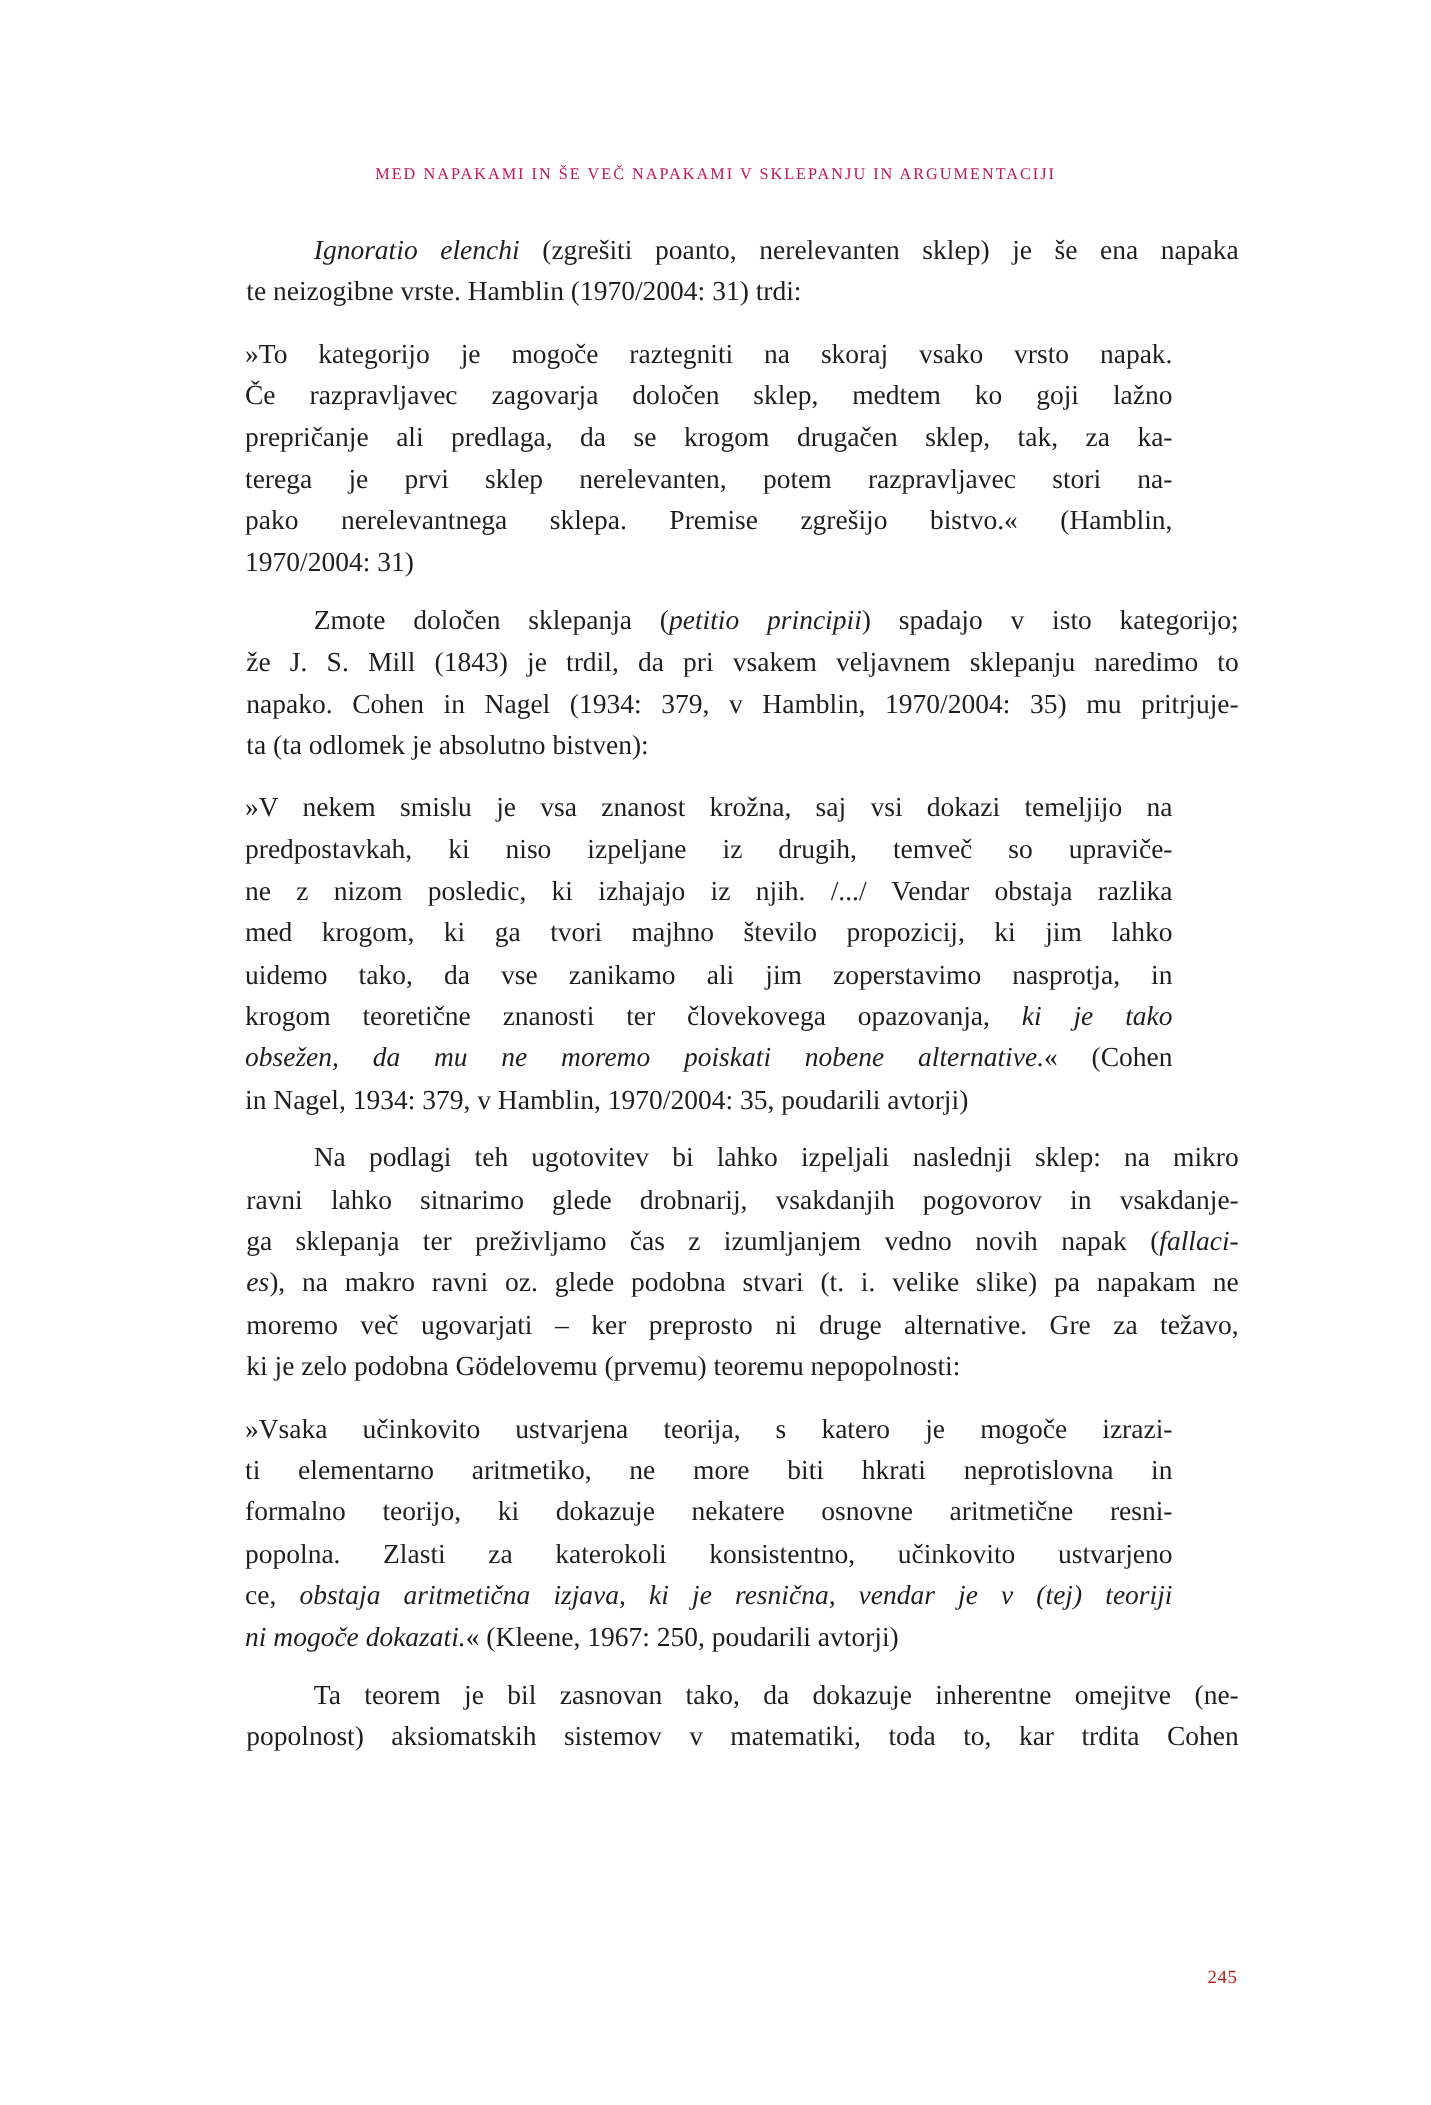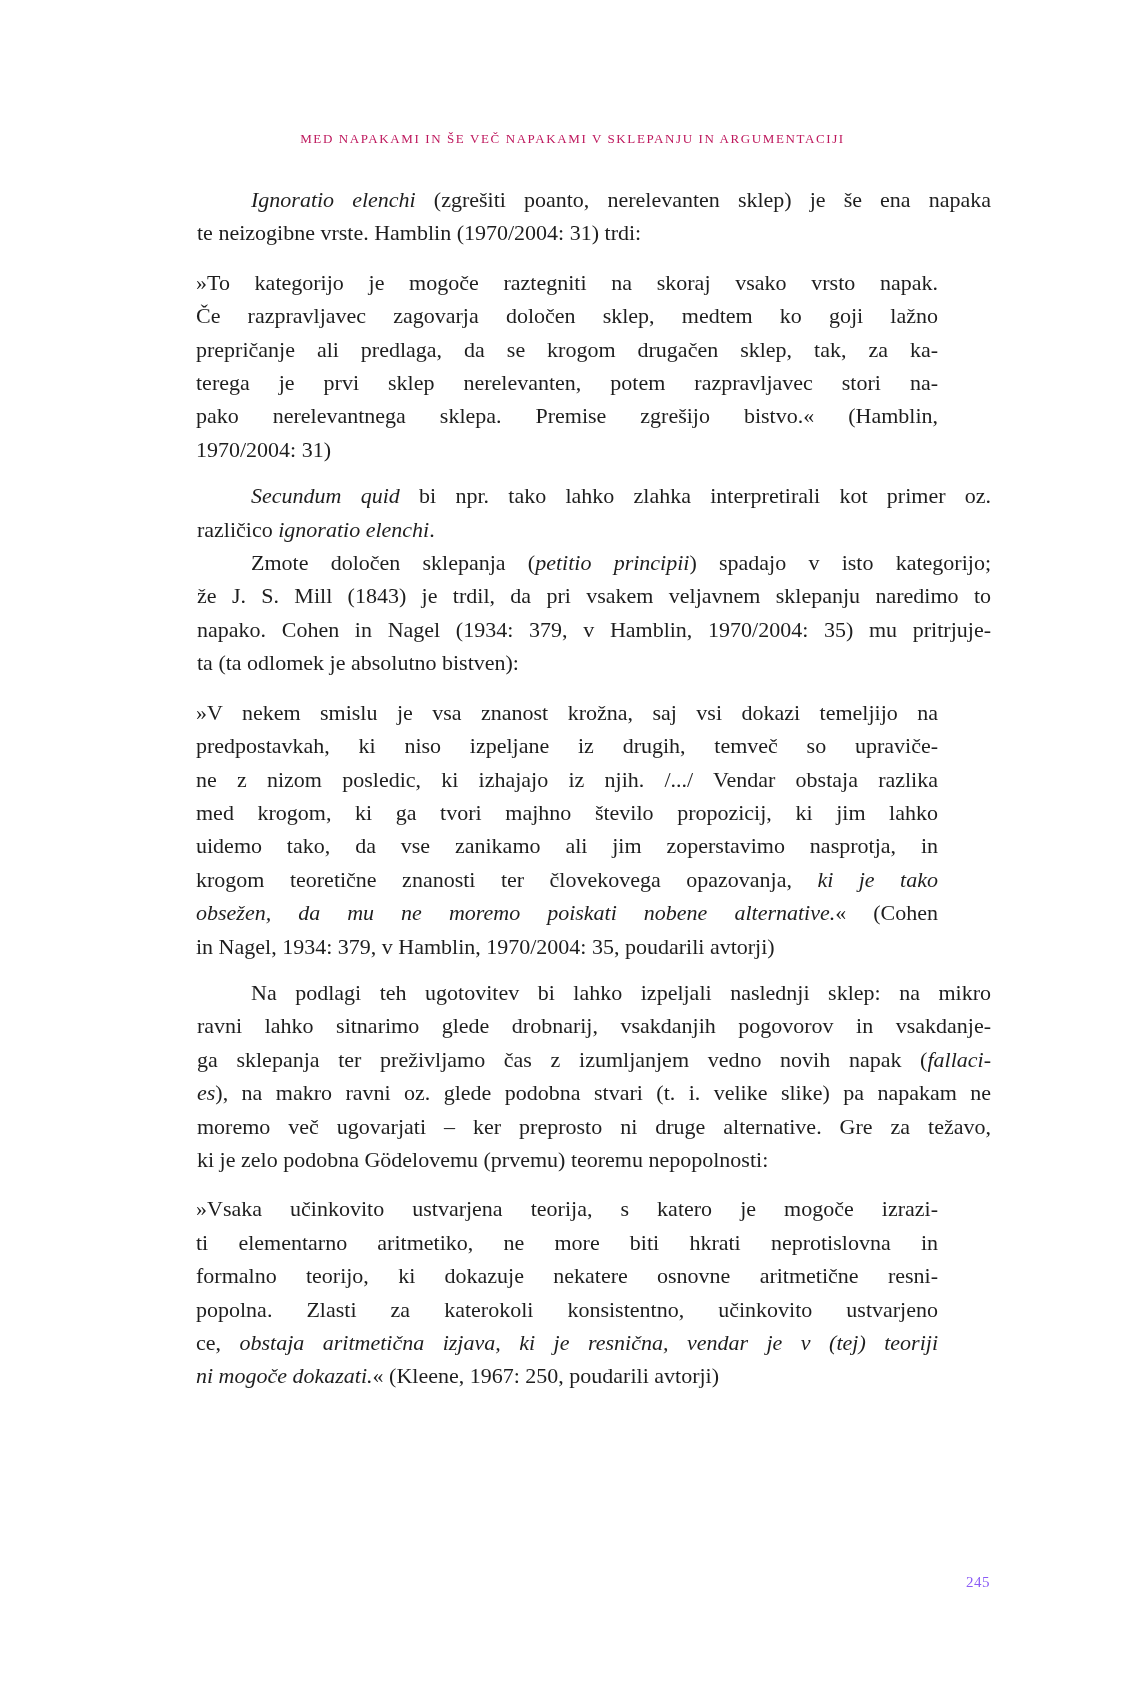--- a/index.html
+++ b/index.html
@@ -61,21 +61,21 @@
       padding-left: 54px;
     }
     i { font-style: italic; }
     .page-number {
       position: absolute;
       top: 1574px;
       left: 940px;
       width: 50px;
       text-align: right;
       font-size: 15px;
-      color: #8b5cf6;
+      color: #b91c1c;
       letter-spacing: 0.5px;
     }
   </style>
 </head>
 <body>
 
 <div class="running-header">Med napakami in še več napakami v sklepanju in argumentaciji</div>
 
 <div class="text-block">
 
@@ -86,24 +86,20 @@
 
   <div class="quote">
     <span class="line">»To kategorijo je mogoče raztegniti na skoraj vsako vrsto napak.</span>
     <span class="line">Če razpravljavec zagovarja določen sklep, medtem ko goji lažno</span>
     <span class="line">prepričanje ali predlaga, da se krogom drugačen sklep, tak, za ka-</span>
     <span class="line">terega je prvi sklep nerelevanten, potem razpravljavec stori na-</span>
     <span class="line">pako nerelevantnega sklepa. Premise zgrešijo bistvo.« (Hamblin,</span>
     <span class="line last">1970/2004: 31)</span>
   </div>
 
-  <p class="para">
-    <span class="line indent"><i>Secundum quid</i><span> bi npr. tako lahko zlahka interpretirali kot primer oz.</span></span>
-    <span class="line last"><span>različico </span><i>ignoratio elenchi</i><span>.</span></span>
-  </p>
 
   <p class="para no-gap-top">
     <span class="line indent"><span>Zmote določen sklepanja (</span><i>petitio principii</i><span>) spadajo v isto kategorijo;</span></span>
     <span class="line">že J. S. Mill (1843) je trdil, da pri vsakem veljavnem sklepanju naredimo to</span>
     <span class="line">napako. Cohen in Nagel (1934: 379, v Hamblin, 1970/2004: 35) mu pritrjuje-</span>
     <span class="line last">ta (ta odlomek je absolutno bistven):</span>
   </p>
 
   <div class="quote">
     <span class="line">»V nekem smislu je vsa znanost krožna, saj vsi dokazi temeljijo na</span>
@@ -127,16 +123,20 @@
 
   <div class="quote">
     <span class="line">»Vsaka učinkovito ustvarjena teorija, s katero je mogoče izrazi-</span>
     <span class="line">ti elementarno aritmetiko, ne more biti hkrati neprotislovna in</span>
     <span class="line">formalno teorijo, ki dokazuje nekatere osnovne aritmetične resni-</span>
     <span class="line">popolna. Zlasti za katerokoli konsistentno, učinkovito ustvarjeno</span>
     <span class="line"><span>ce, </span><i>obstaja aritmetična izjava, ki je resnična, vendar je v (tej) teoriji</i></span>
     <span class="line last"><i>ni mogoče dokazati.</i><span>« (Kleene, 1967: 250, poudarili avtorji)</span></span>
   </div>
 
+  <p class="para">
+    <span class="line indent">Ta teorem je bil zasnovan tako, da dokazuje inherentne omejitve (ne-</span>
+    <span class="line">popolnost) aksiomatskih sistemov v matematiki, toda to, kar trdita Cohen</span>
+  </p>
 
 </div>
 
 <div class="page-number">245</div>
 
 </body></html>

